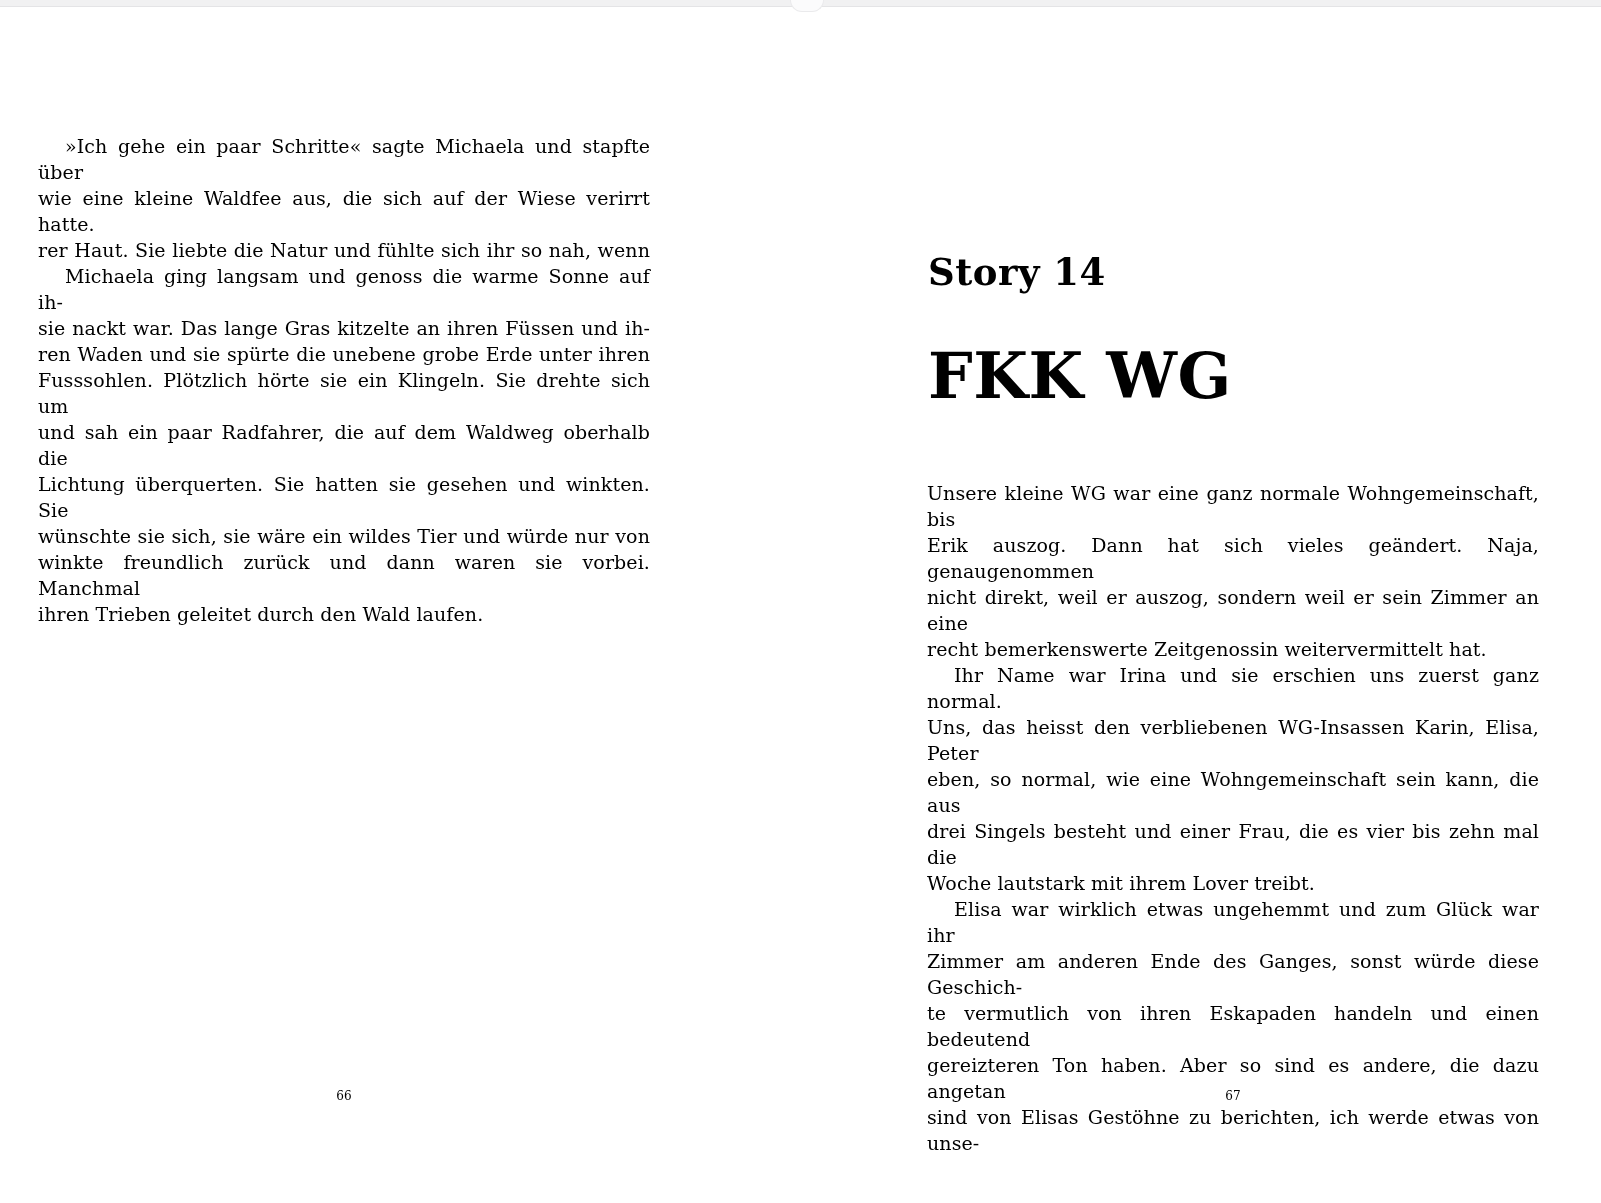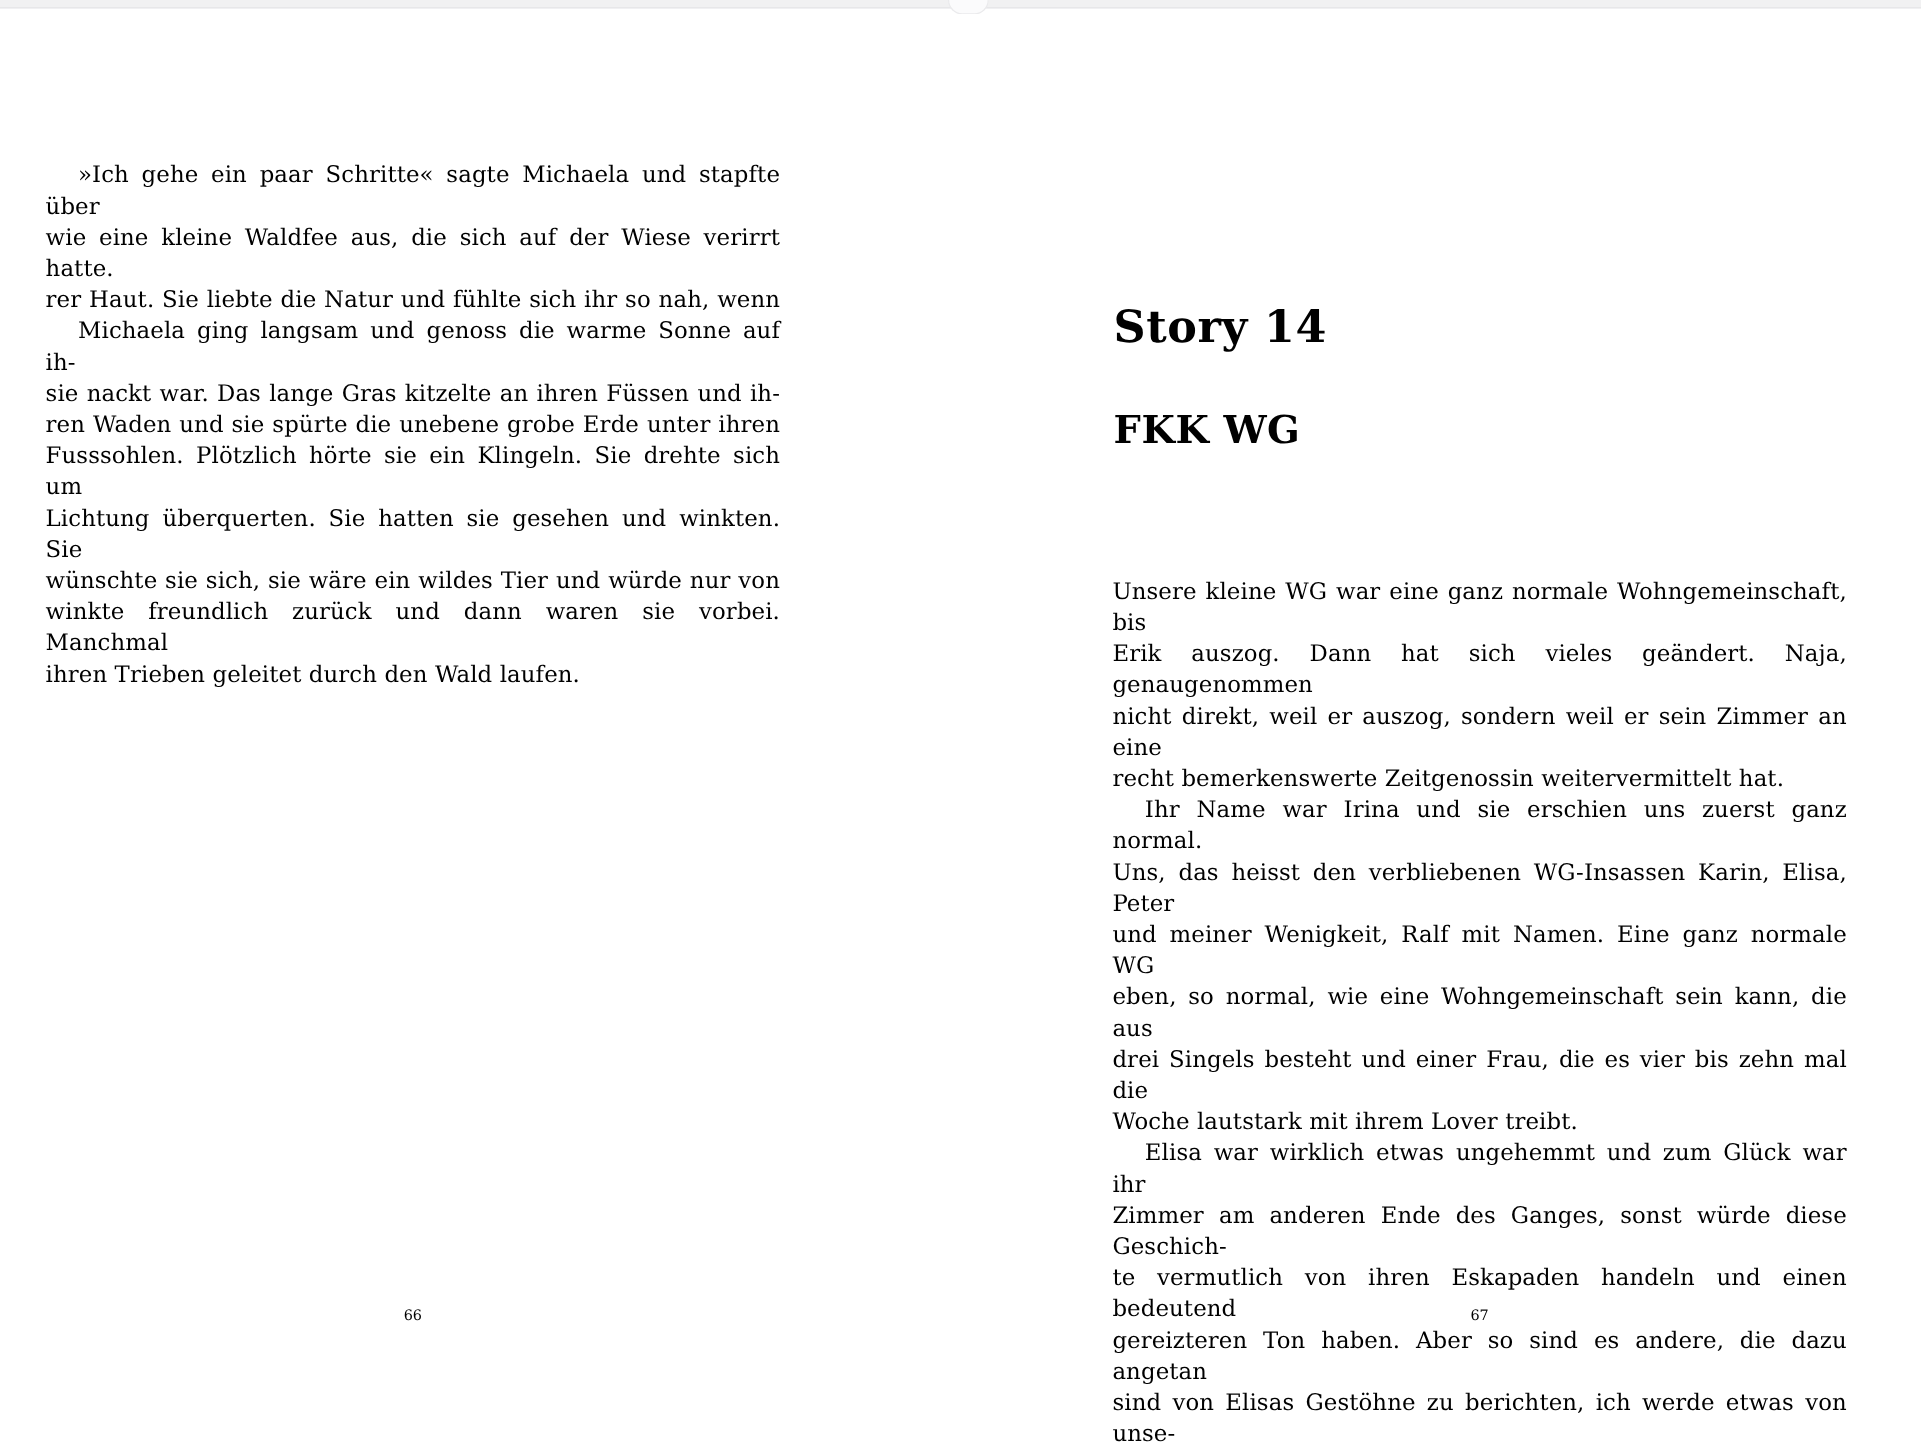--- a/index.html
+++ b/index.html
@@ -63,21 +63,21 @@
     font-size: 37px;
     font-weight: bold;
     letter-spacing: 0.5px;
     text-align: right;
   }
   .title {
     position: absolute;
     top: 339px;
     left: 1px;
     margin: 0;
-    font-size: 32px;
+    font-size: 63px;
     font-weight: bold;
     letter-spacing: 0.5px;
     text-align: right;
   }
   .page-number {
     position: absolute;
     top: 1089px;
     left: 0;
     width: 612px;
     text-align: center;
@@ -95,39 +95,39 @@
 
   <section class="page left">
     <div class="body-text">
         <div class="line indent">»Ich gehe ein paar Schritte« sagte Michaela und stapfte über</div>
         <div class="line last">wie eine kleine Waldfee aus, die sich auf der Wiese verirrt hatte.</div>
         <div class="line">rer Haut. Sie liebte die Natur und fühlte sich ihr so nah, wenn</div>
         <div class="line indent">Michaela ging langsam und genoss die warme Sonne auf ih-</div>
         <div class="line">sie nackt war. Das lange Gras kitzelte an ihren Füssen und ih-</div>
         <div class="line">ren Waden und sie spürte die unebene grobe Erde unter ihren</div>
         <div class="line">Fusssohlen. Plötzlich hörte sie ein Klingeln. Sie drehte sich um</div>
+        <div class="line">und sah ein paar Radfahrer, die auf dem Waldweg oberhalb die</div>
         <div class="line">Lichtung überquerten. Sie hatten sie gesehen und winkten. Sie</div>
         <div class="line">wünschte sie sich, sie wäre ein wildes Tier und würde nur von</div>
         <div class="line">winkte freundlich zurück und dann waren sie vorbei. Manchmal</div>
         <div class="line last">ihren Trieben geleitet durch den Wald laufen.</div>
       </div>
     <div class="page-number">66</div>
   </section>
 
   <section class="page right">
     <h2 class="kicker">Story 14</h2>
     <h1 class="title">FKK WG</h1>
     <div class="body-text">
         <div class="line">Unsere kleine WG war eine ganz normale Wohngemeinschaft, bis</div>
         <div class="line">Erik auszog. Dann hat sich vieles geändert. Naja, genaugenommen</div>
         <div class="line">nicht direkt, weil er auszog, sondern weil er sein Zimmer an eine</div>
         <div class="line last">recht bemerkenswerte Zeitgenossin weitervermittelt hat.</div>
         <div class="line indent">Ihr Name war Irina und sie erschien uns zuerst ganz normal.</div>
         <div class="line">Uns, das heisst den verbliebenen WG-Insassen Karin, Elisa, Peter</div>
-        <div class="line">und meiner Wenigkeit, Ralf mit Namen. Eine ganz normale WG</div>
         <div class="line">eben, so normal, wie eine Wohngemeinschaft sein kann, die aus</div>
         <div class="line">drei Singels besteht und einer Frau, die es vier bis zehn mal die</div>
         <div class="line last">Woche lautstark mit ihrem Lover treibt.</div>
         <div class="line indent">Elisa war wirklich etwas ungehemmt und zum Glück war ihr</div>
         <div class="line">Zimmer am anderen Ende des Ganges, sonst würde diese Geschich-</div>
         <div class="line">te vermutlich von ihren Eskapaden handeln und einen bedeutend</div>
         <div class="line">gereizteren Ton haben. Aber so sind es andere, die dazu angetan</div>
         <div class="line">sind von Elisas Gestöhne zu berichten, ich werde etwas von unse-</div>
       </div>
     <div class="page-number">67</div>

